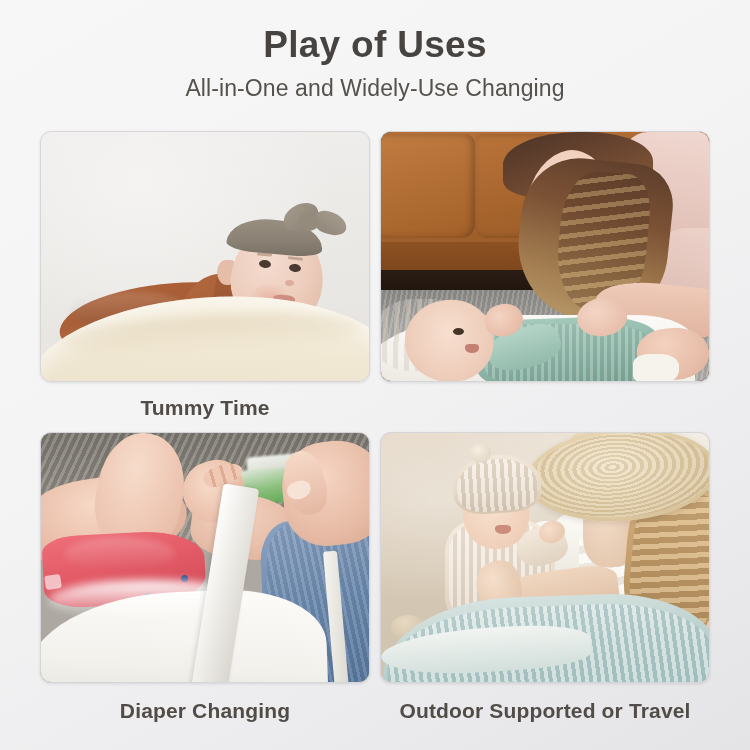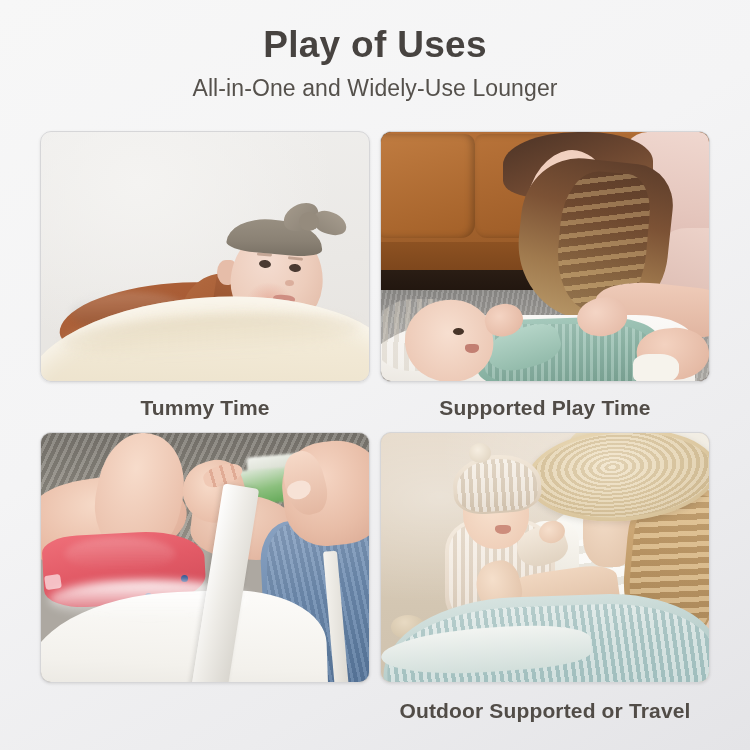--- a/index.html
+++ b/index.html
@@ -682,21 +682,21 @@
     left: 4px; top: 212px; width: 44px; height: 30px;
     background: radial-gradient(ellipse at 40% 30%, #e5d6bf, #c9b99e);
     border-radius: 50%;
   }
 </style>
 </head>
 <body>
 
 <div class="header">
   <div class="title">Play of Uses</div>
-  <div class="subtitle">All-in-One and Widely-Use Lounger</div>
+  <div class="subtitle">All-in-One and Widely-Use Changing</div>
 </div>
 
 <div class="grid">
 
   <div class="cell row1">
     <div class="photo p1">
       <div class="layer bg-soft"></div>
       <div class="layer body"></div>
       <div class="layer body-shade"></div>
       <div class="layer torso"></div>
@@ -749,21 +749,20 @@
       <div class="layer b-rib"></div>
       <div class="layer b-leg"></div>
       <div class="layer b-diap"></div>
       <div class="layer b-arm"></div>
       <div class="layer b-head"></div>
       <div class="layer b-eye"></div>
       <div class="layer b-mouth"></div>
       <div class="layer b-hand"></div>
       <div class="layer m-hand"></div>
     </div>
-    <div class="caption">Supported Play Time</div>
   </div>
 
   <div class="cell row2">
     <div class="photo p3">
       <div class="layer carpet"></div>
       <div class="layer carpet-tex"></div>
       <div class="layer wipes2"></div>
       <div class="layer wipes"></div>
       <div class="layer leg1"></div>
       <div class="layer leg2"></div>
@@ -778,20 +777,21 @@
       <div class="layer jeans"></div>
       <div class="layer jeans-tex"></div>
       <div class="layer cushion"></div>
       <div class="layer cushion-top"></div>
       <div class="layer strap2"></div>
       <div class="layer a-hand"></div>
       <div class="layer thumb"></div>
       <div class="layer nail"></div>
       <div class="layer strap"></div>
     </div>
+    <div class="caption">Diaper Changing</div>
   </div>
 
   <div class="cell row2">
     <div class="photo p4">
       <div class="layer sand"></div>
       <div class="layer sand-tex"></div>
       <div class="layer canopy"></div>
       <div class="layer fringe"></div>
       <div class="layer rock1"></div>
       <div class="layer rock2"></div>

